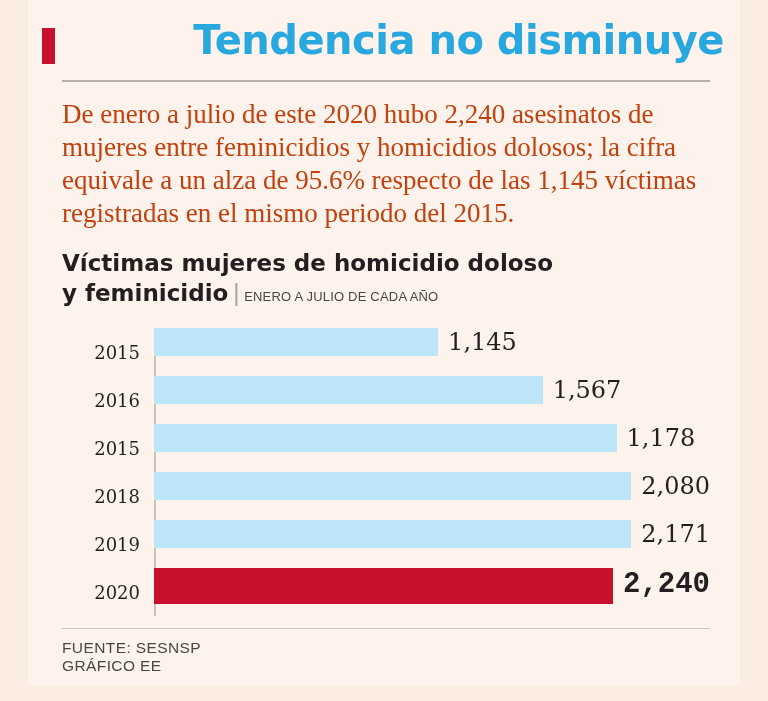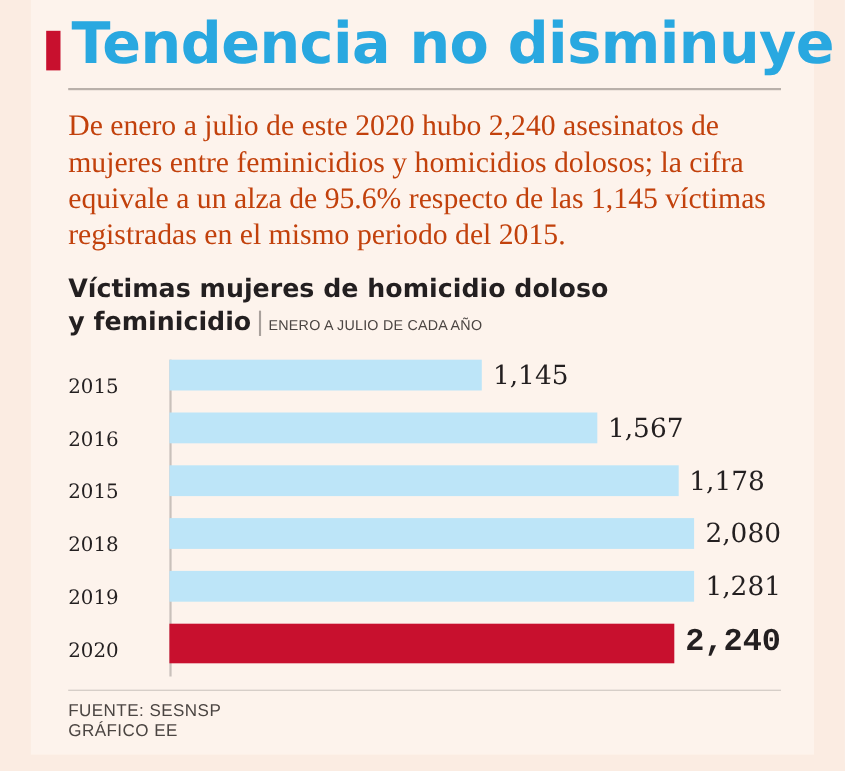--- a/index.html
+++ b/index.html
@@ -33,26 +33,27 @@
     position: absolute;
     left: 14px;
     top: 12px;
     width: 13px;
     height: 36px;
     background: #c8102e;
   }
   .headline {
     font-family: "DejaVu Sans", sans-serif;
     font-weight: bold;
-    font-size: 52px;
+    font-size: 40px;
     line-height: 48px;
     color: #29a8e0;
     letter-spacing: -0.5px;
-    margin: 3px;
+    margin: 16px;
     white-space: nowrap;
+    text-align: right;
   }
   .rule {
     margin: 2px 30px 0 34px;
     height: 2px;
     background: #b9b0aa;
   }
   .deck {
     margin: 16px 32px 0 34px;
     font-family: Liberation Serif, serif;
     font-size: 27px;
@@ -96,20 +97,21 @@
     width: 2px;
     background: #c9c1bb;
   }
   .row {
     display: flex;
     align-items: center;
     height: 48px;
   }
   .row-label {
     width: 92px;
+    text-align: right;
     padding-right: 14px;
     box-sizing: border-box;
     font-family: "DejaVu Serif", serif;
     font-size: 18px;
     color: #231f20;
   }
   .bar-wrap {
     position: relative;
     flex: 1;
     height: 100%;
@@ -207,21 +209,21 @@
         <div class="bar-wrap">
           <div class="bar" style="width:92.9%"></div>
           <div class="bar-value">2,080</div>
         </div>
       </div>
 
       <div class="row">
         <div class="row-label">2019</div>
         <div class="bar-wrap">
           <div class="bar" style="width:96.9%"></div>
-          <div class="bar-value">1,281</div>
+          <div class="bar-value">2,171</div>
         </div>
       </div>
 
       <div class="row highlight">
         <div class="row-label">2020</div>
         <div class="bar-wrap">
           <div class="bar" style="width:100%"></div>
           <div class="bar-value">2,240</div>
         </div>
       </div>

